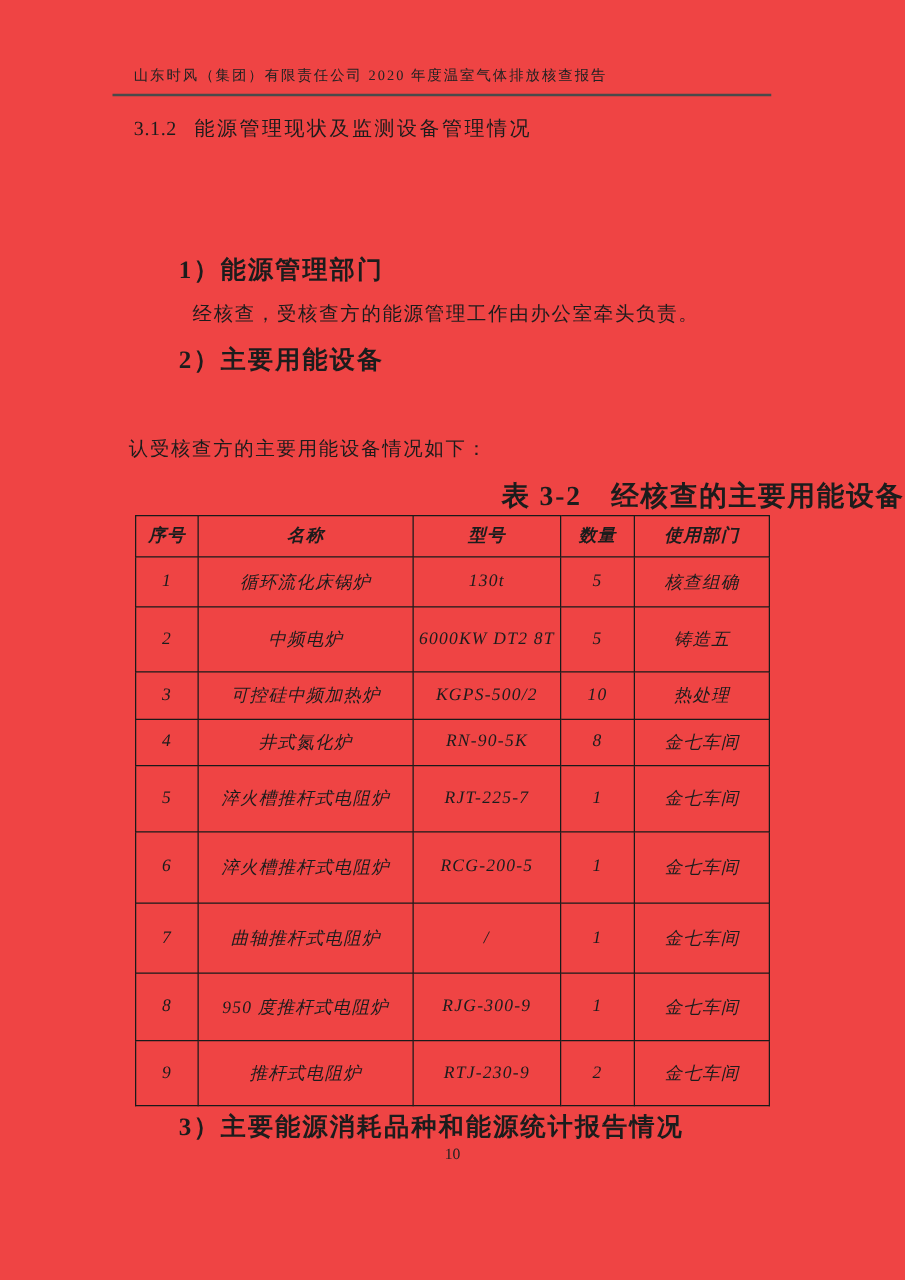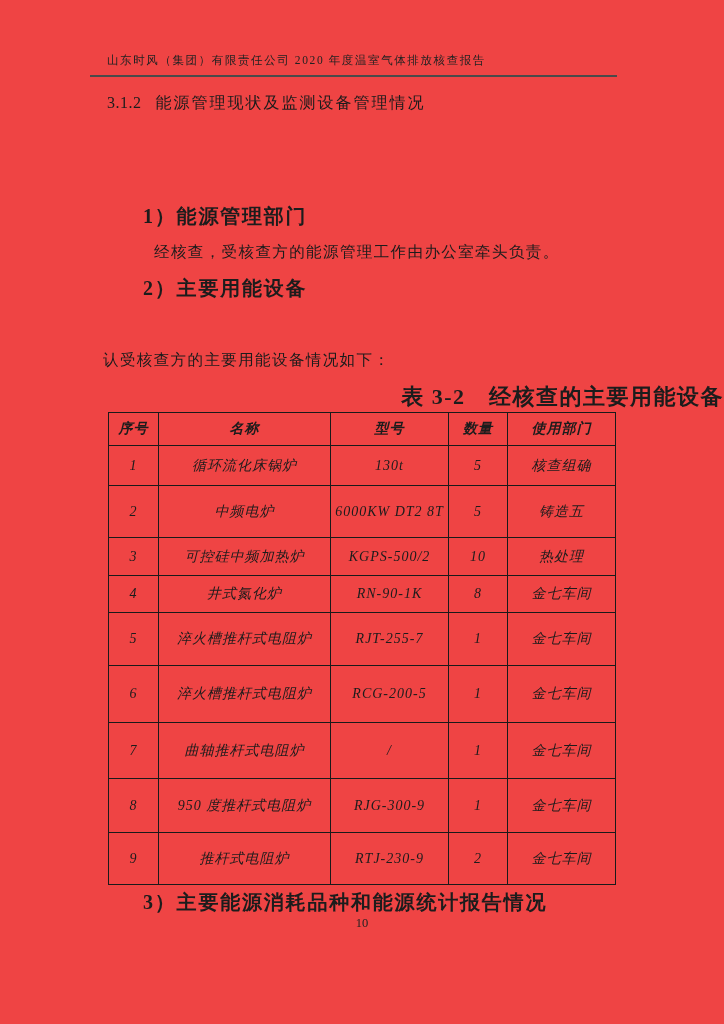--- a/index.html
+++ b/index.html
@@ -133,28 +133,28 @@
       <tr>
         <td>3</td>
         <td>可控硅中频加热炉</td>
         <td class="model-cell">KGPS-500/2</td>
         <td>10</td>
         <td>热处理</td>
       </tr>
       <tr>
         <td>4</td>
         <td>井式氮化炉</td>
-        <td class="model-cell">RN-90-1K</td>
+        <td class="model-cell">RN-90-5K</td>
         <td>8</td>
         <td>金七车间</td>
       </tr>
       <tr>
         <td>5</td>
         <td>淬火槽推杆式电阻炉</td>
-        <td class="model-cell">RJT-255-7</td>
+        <td class="model-cell">RJT-225-7</td>
         <td>1</td>
         <td>金七车间</td>
       </tr>
       <tr>
         <td>6</td>
         <td>淬火槽推杆式电阻炉</td>
         <td class="model-cell">RCG-200-5</td>
         <td>1</td>
         <td>金七车间</td>
       </tr>

